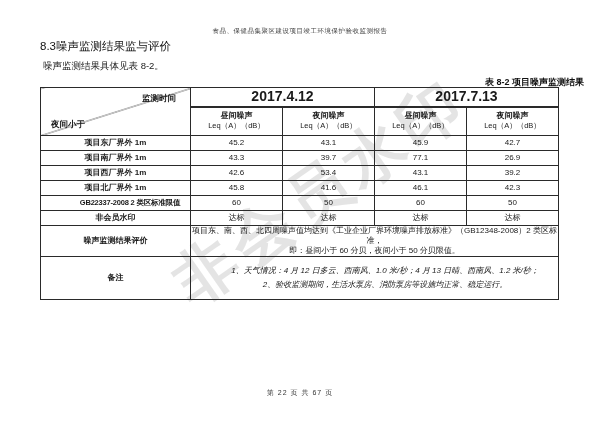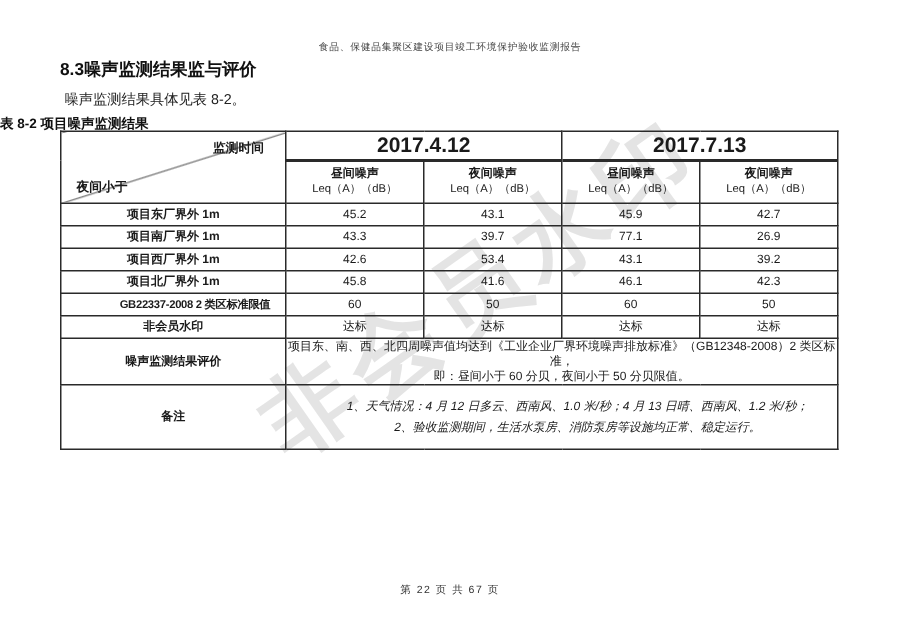--- a/index.html
+++ b/index.html
@@ -7,28 +7,28 @@
     width:600px;height:424px;background:#ffffff;position:relative;overflow:hidden;
     font-family:"Liberation Sans","DejaVu Sans",sans-serif;color:#1a1a1a;
     -webkit-font-smoothing:antialiased;
   }
   .doc-header{
     position:absolute;top:27px;left:0;right:0;text-align:center;
     font-size:6.5px;color:#444;letter-spacing:.5px;
   }
   .section-heading{
     position:absolute;top:39px;left:40px;
-    font-size:11.5px;font-weight:bold;color:#111;
+    font-size:11.5px;font-weight:normal;color:#111;
   }
   .intro{
     position:absolute;top:60px;left:43px;
     font-size:9.5px;color:#222;
   }
   .table-title{
-    position:absolute;top:76px;left:0;right:0;text-align:left;
+    position:absolute;top:76px;left:0;right:16px;text-align:right;
     font-size:9px;font-weight:bold;color:#111;
   }
   table.noise{
     position:absolute;top:87px;left:40px;border-collapse:collapse;table-layout:fixed;
   }
   table.noise td{
     border:1px solid #2a2a2a;font-size:8px;text-align:center;vertical-align:middle;
     padding:0;color:#1a1a1a;line-height:1.25;
   }
   tr.h1 td.date{height:15px;font-weight:bold;font-size:14px;border-bottom:2px solid #2a2a2a;}

